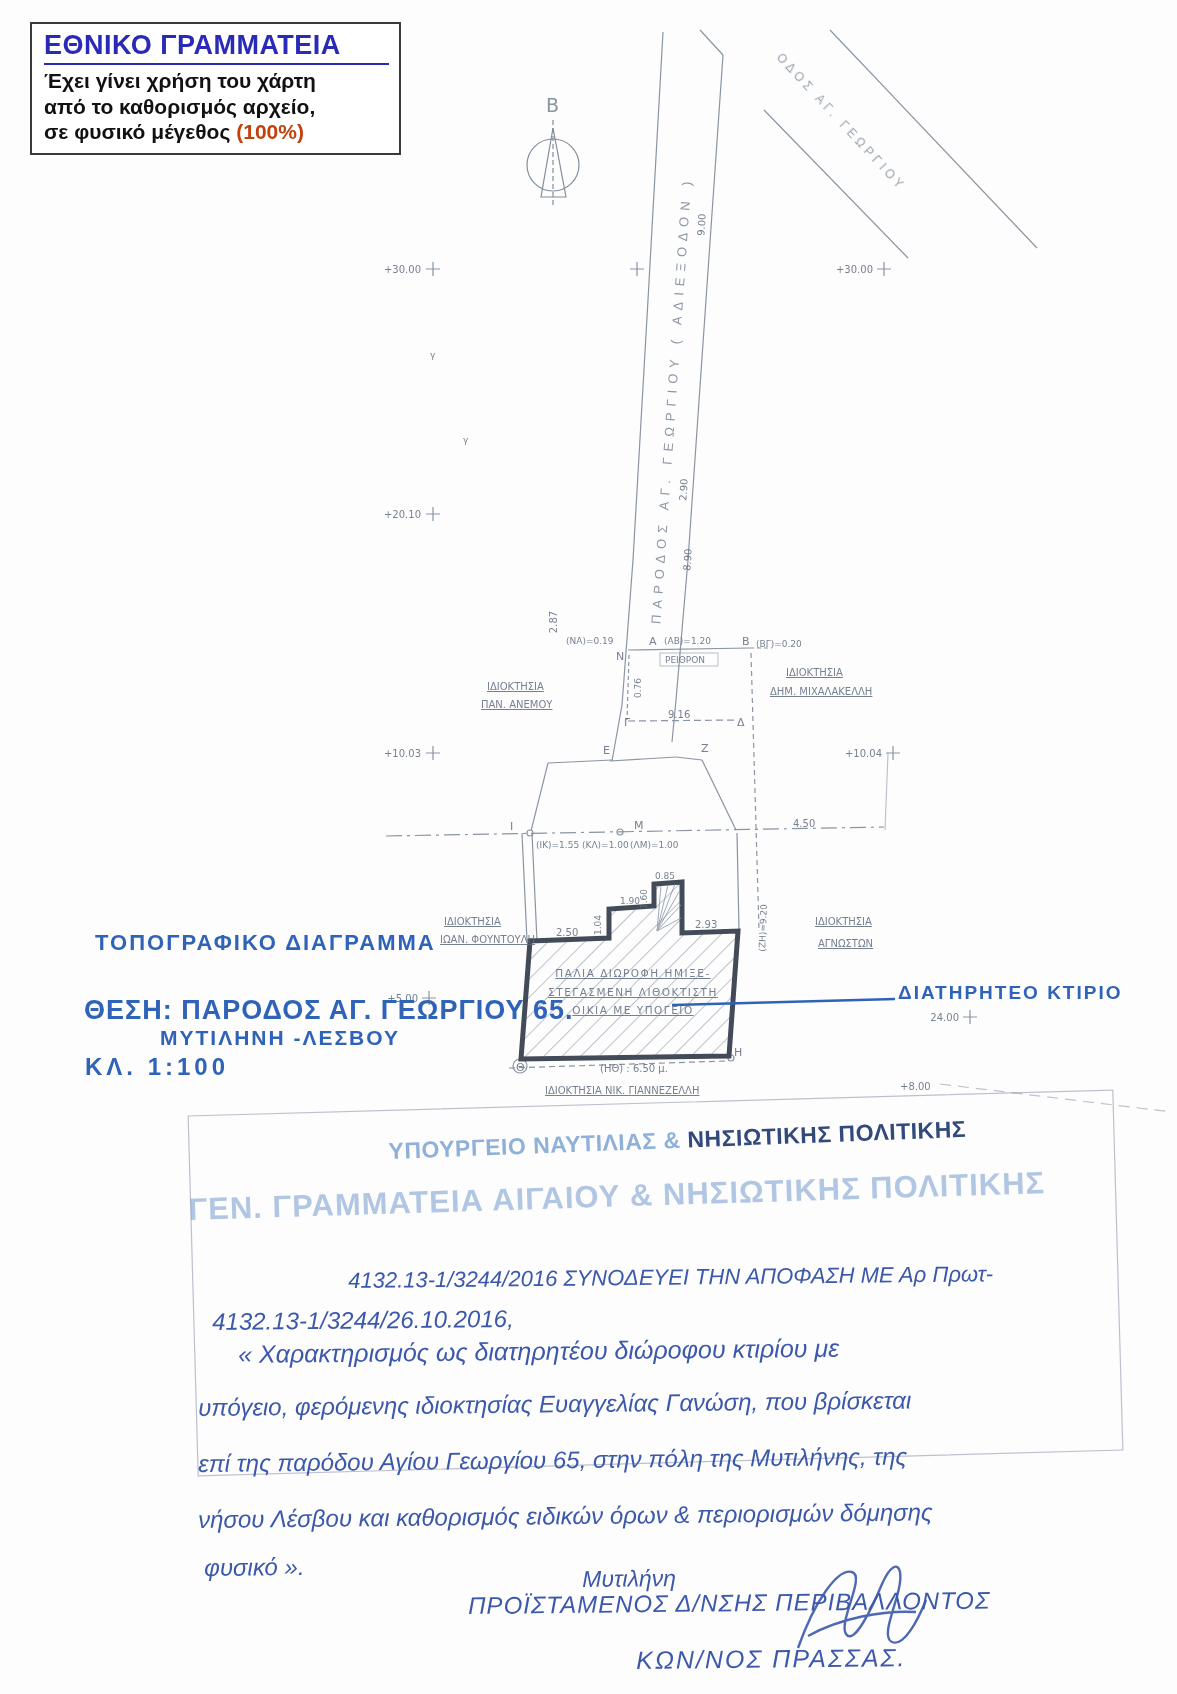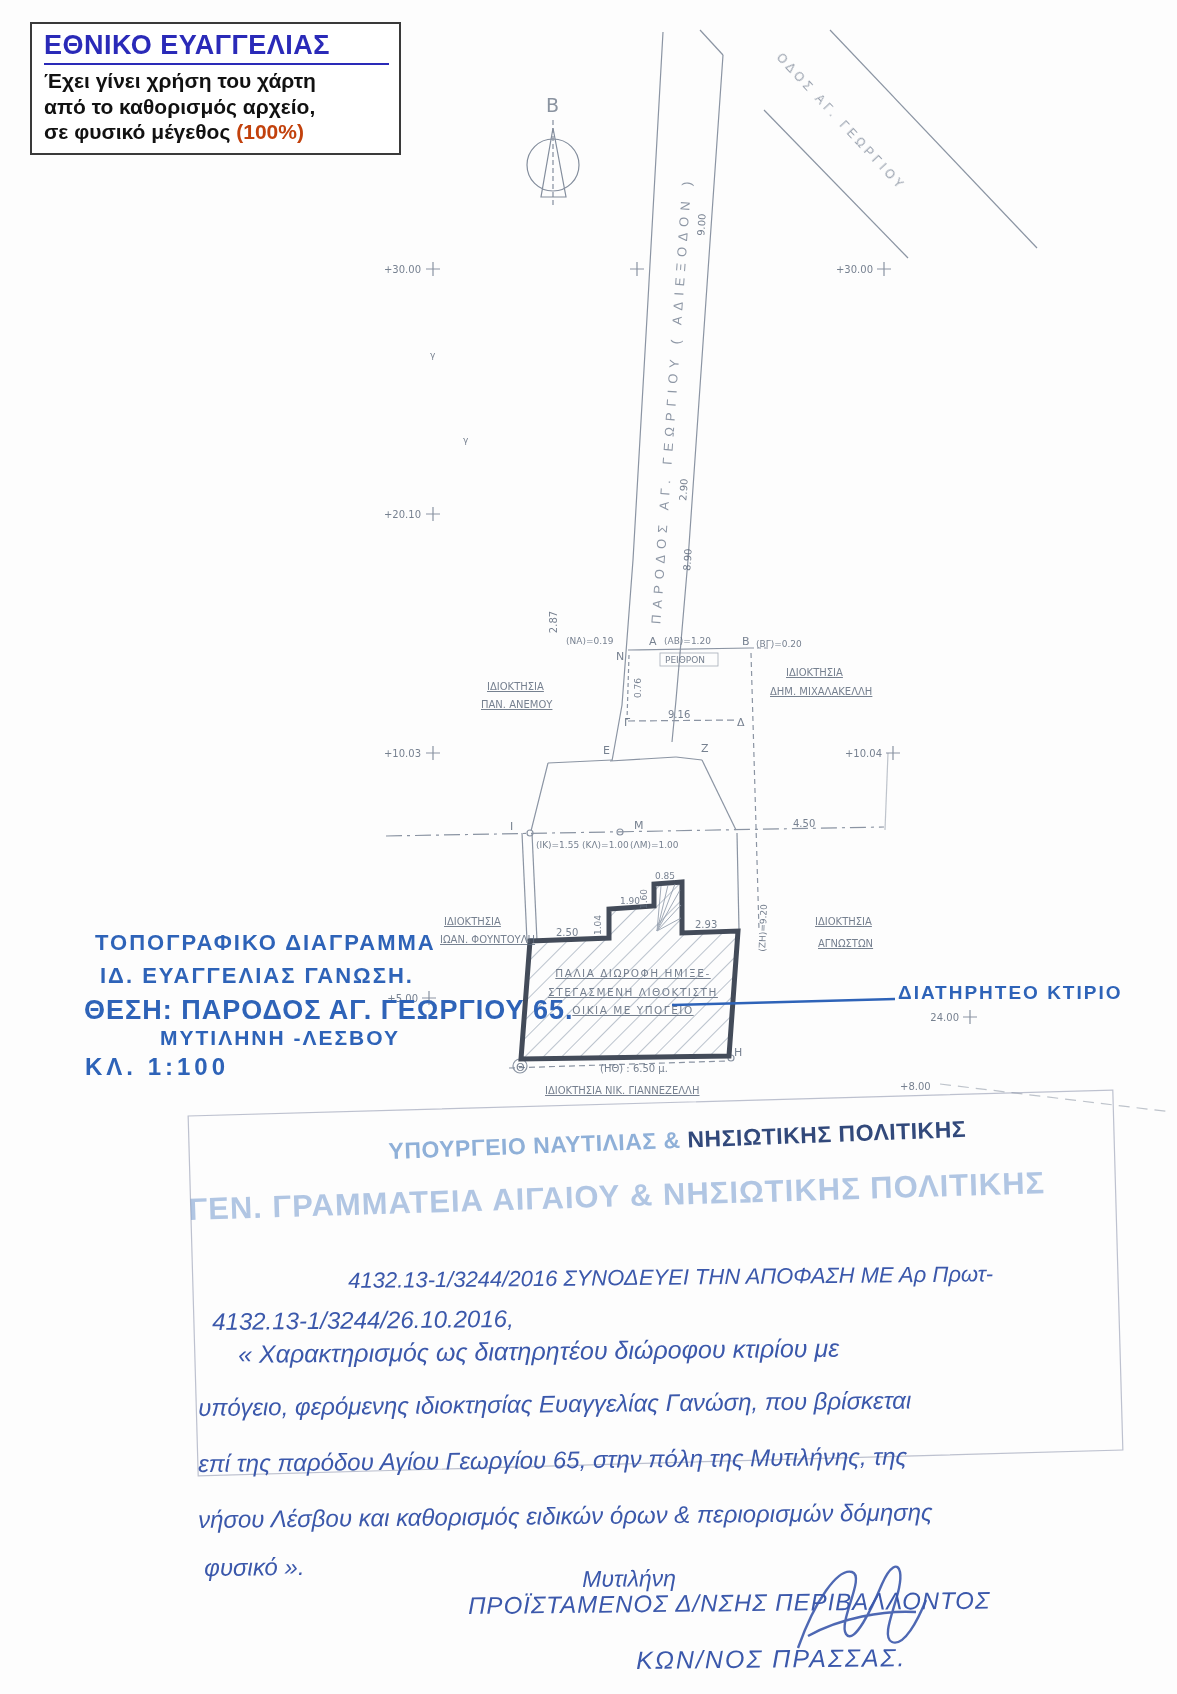--- a/index.html
+++ b/index.html
@@ -53,21 +53,21 @@
   .roadtxt{font-size:13px;letter-spacing:6px;fill:#6e7a8c;opacity:.78;}
   .crosstxt{font-size:12px;letter-spacing:4px;fill:#6e7a8c;opacity:.7;}
   .bl{font-size:10.5px;letter-spacing:1.5px;}
 </style>
 </head>
 <body>
 
 <div class="page">
 
   <div class="hdrbox">
-    <span class="title">ΕΘΝΙΚΟ ΕΥΑΓΓΕΛΙΑΣ</span>
+    <span class="title">ΕΘΝΙΚΟ ΓΡΑΜΜΑΤΕΙΑ</span>
     <span class="ln">Έχει γίνει χρήση του χάρτη</span>
     <span class="ln">από το καθορισμός αρχείο,</span>
     <span class="ln"><span>σε φυσικό μέγεθος </span><span class="hl">(100%)</span></span>
   </div>
 
   <svg width="1177" height="1694" viewBox="0 0 1177 1694">
     <defs>
       <pattern id="hatch" patternUnits="userSpaceOnUse" width="13" height="13" patternTransform="rotate(45)">
         <line x1="0" y1="0" x2="0" y2="13" stroke="#98a3b3" stroke-width="1.3"></line>
       </pattern>
@@ -207,21 +207,20 @@
     </g>
 
     <line x1="672" y1="1005" x2="895" y2="999" stroke="#2e63b8" stroke-width="2.6"></line>
 
     <rect x="193" y="1103" width="925" height="360" fill="none" stroke="rgba(110,120,150,0.45)" stroke-width="1.2" transform="rotate(-1.6 655 1283)"></rect>
 
     <path d="M798,1648 C815,1600 838,1568 852,1572 C866,1576 838,1622 846,1634 C854,1646 872,1608 882,1584 C890,1566 898,1562 900,1572 C904,1592 878,1636 892,1642 C904,1647 918,1620 926,1600 M808,1636 C840,1618 884,1610 916,1612" fill="none" stroke="#3b58ab" stroke-width="2.4" opacity=".9"></path>
   </svg>
 
   <div class="abs marker tb1">ΤΟΠΟΓΡΑΦΙΚΟ ΔΙΑΓΡΑΜΜΑ</div>
-  <div class="abs marker tb2">ΙΔ. ΕΥΑΓΓΕΛΙΑΣ ΓΑΝΩΣΗ.</div>
   <div class="abs marker tb3">ΘΕΣΗ: ΠΑΡΟΔΟΣ ΑΓ. ΓΕΩΡΓΙΟΥ 65.</div>
   <div class="abs marker tb4">ΜΥΤΙΛΗΝΗ -ΛΕΣΒΟΥ</div>
   <div class="abs marker tb5">ΚΛ. 1:100</div>
 
   <div class="abs marker preserved">ΔΙΑΤΗΡΗΤΕΟ ΚΤΙΡΙΟ</div>
 
   <div class="abs ministry"><span class="faded">ΥΠΟΥΡΓΕΙΟ ΝΑΥΤΙΛΙΑΣ &amp; </span><span class="dark">ΝΗΣΙΩΤΙΚΗΣ ΠΟΛΙΤΙΚΗΣ</span></div>
   <div class="abs secretariat">ΓΕΝ. ΓΡΑΜΜΑΤΕΙΑ ΑΙΓΑΙΟΥ &amp; ΝΗΣΙΩΤΙΚΗΣ ΠΟΛΙΤΙΚΗΣ</div>
 
   <div class="abs ink hw1">4132.13-1/3244/2016  ΣΥΝΟΔΕΥΕΙ ΤΗΝ ΑΠΟΦΑΣΗ ΜΕ Αρ Πρωτ-</div>

